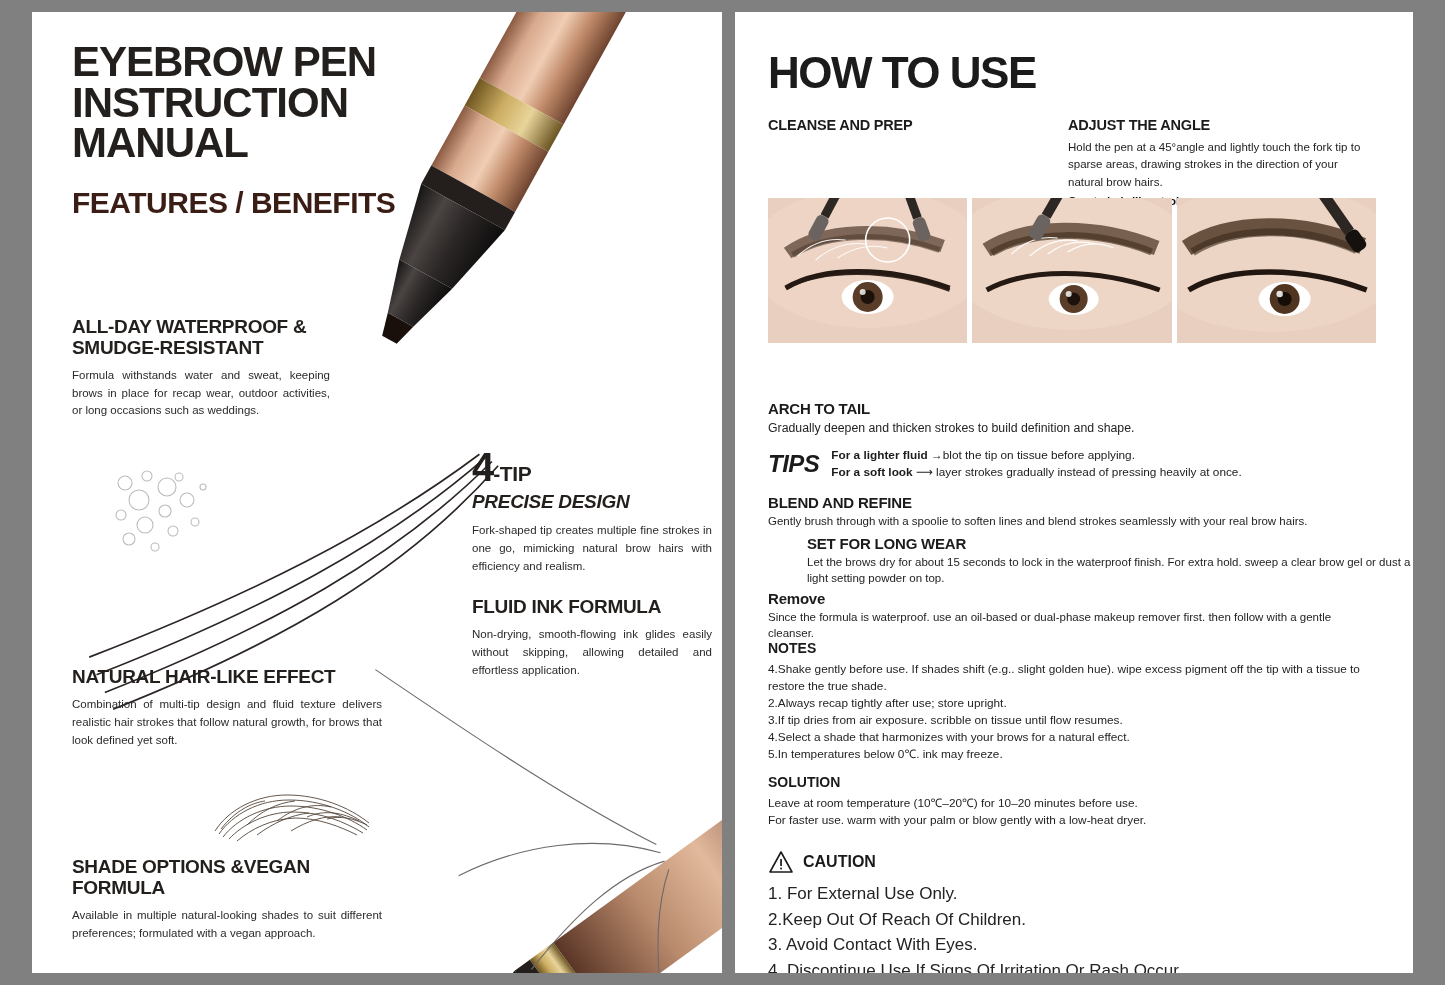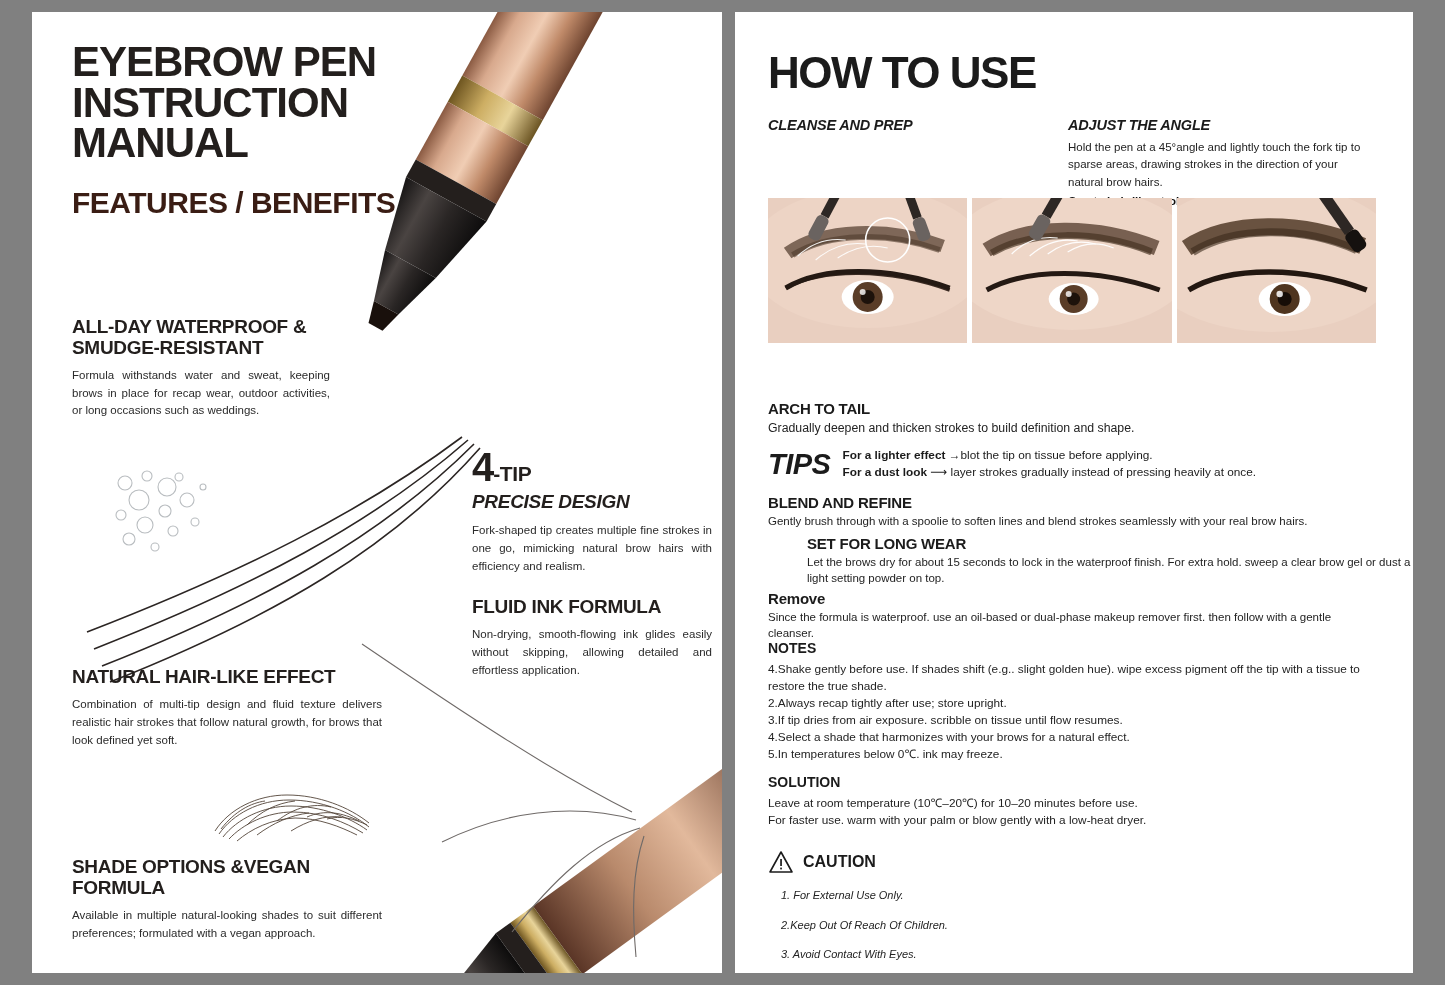--- a/index.html
+++ b/index.html
@@ -29,20 +29,21 @@
   #right-sheet {
     left: 735px;
     width: 678px;
   }
 
   
   .left-inner {
     position: relative;
     width: 100%;
     height: 100%;
+    padding-left: 28px;
   }
   .title-block {
     position: absolute;
     left: 40px;
     top: 30px;
     width: 420px;
   }
   .main-title {
     font-weight: bold;
     font-size: 42px;
@@ -152,21 +153,20 @@
   }
   #col-cleanse { left: 33px; width: 285px; }
   #col-angle   { left: 333px; width: 305px; }
   .r-h {
     margin: 0 0 6px 0;
     font-size: 14.5px;
     font-weight: bold;
     color: #1b1b1b;
     text-transform: uppercase;
     letter-spacing: -0.2px;
-    font-style: italic;
   }
   .r-p {
     margin: 0;
     font-size: 11.5px;
     line-height: 1.5;
     color: #232323;
   }
   .r-strong-inline {
     font-weight: bold;
     color: #111;
@@ -211,21 +211,21 @@
   #tips-box      { top: 435px; }
   #step-blend    { top: 482px; }
   #step-set      { top: 523px; margin-left: 39px; }
   #step-remove   { top: 578px; }
   #notes         { top: 628px; }
   #solution      { top: 762px; }
   #caution       { top: 838px; }
 
   .tips-row { display: flex; align-items: center; gap: 12px; }
   .tips-label {
-    font-size: 29px;
+    font-size: 24px;
     font-weight: bold;
     font-style: italic;
     color: #1b1b1b;
     letter-spacing: -0.5px;
   }
   .tips-lines { font-size: 11.8px; line-height: 1.45; color: #1b1b1b; }
   .tips-lines b { font-weight: bold; }
 
   .notes-h, .solution-h {
     margin: 0 0 5px 0;
@@ -246,25 +246,24 @@
     gap: 9px;
     margin-bottom: 7px;
   }
   .caution-label {
     font-size: 16px;
     font-weight: bold;
     color: #1b1b1b;
     text-transform: uppercase;
   }
   .caution-line {
-    font-size: 11px;
+    font-size: 17px;
     line-height: 1.5;
     color: #232323;
-    margin: 13px;
-    font-style: italic;
+    margin: 0;
   }
 </style>
 </head>
 <body>
 
 <div id="page">
 
   <div class="sheet" id="left-sheet">
     <div class="left-inner">
 
@@ -492,25 +491,25 @@
       <div class="step-block" id="step-archtail">
         <div class="step-h">ARCH TO TAIL</div>
         <p class="step-p">Gradually deepen and thicken strokes to build definition and shape.</p>
       </div>
 
       <div class="step-block" id="tips-box">
         <div class="tips-row">
           <div class="tips-label">TIPS</div>
           <div class="tips-lines">
             <div>
-              <b>For a lighter effect</b>
+              <b>For a lighter fluid</b>
               <span>→</span><span>blot the tip on tissue before applying.</span>
             </div>
             <div>
-              <b>For a dust look</b>
+              <b>For a soft look</b>
               <span>⟶</span>
               <span>layer strokes gradually instead of pressing heavily at once.</span>
             </div>
           </div>
         </div>
       </div>
 
       <div class="step-block" id="step-blend">
         <div class="step-h">BLEND AND REFINE</div>
         <p class="step-p small">Gently brush through with a spoolie to soften lines and blend strokes seamlessly with your real brow hairs.</p>

